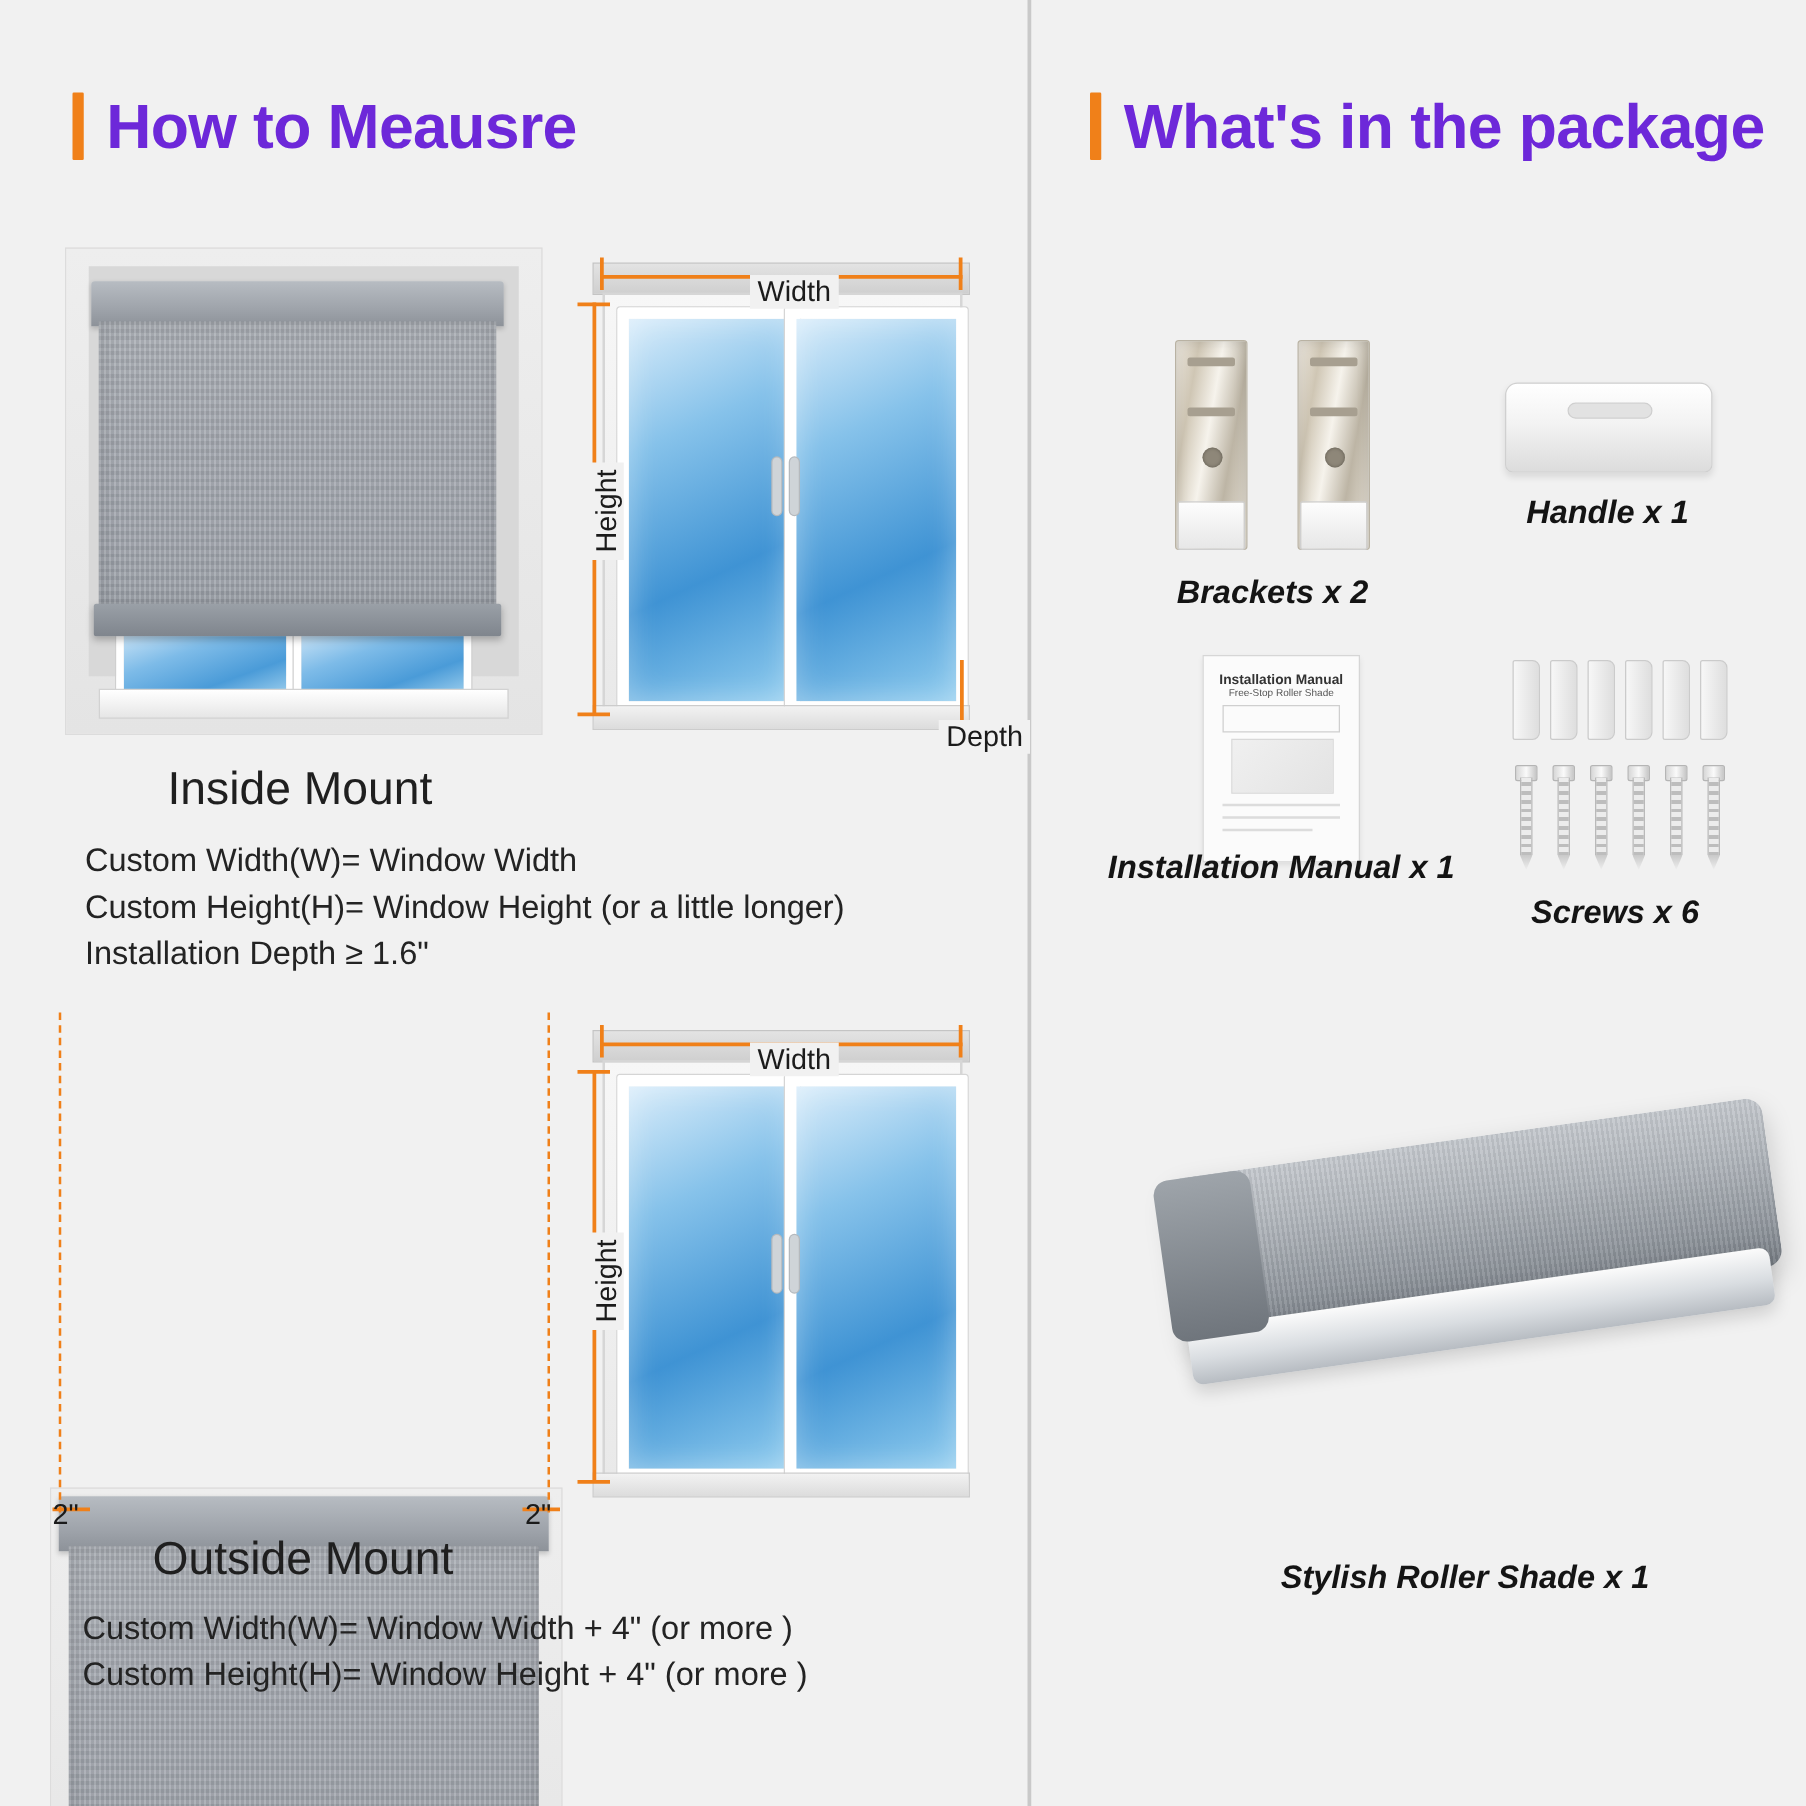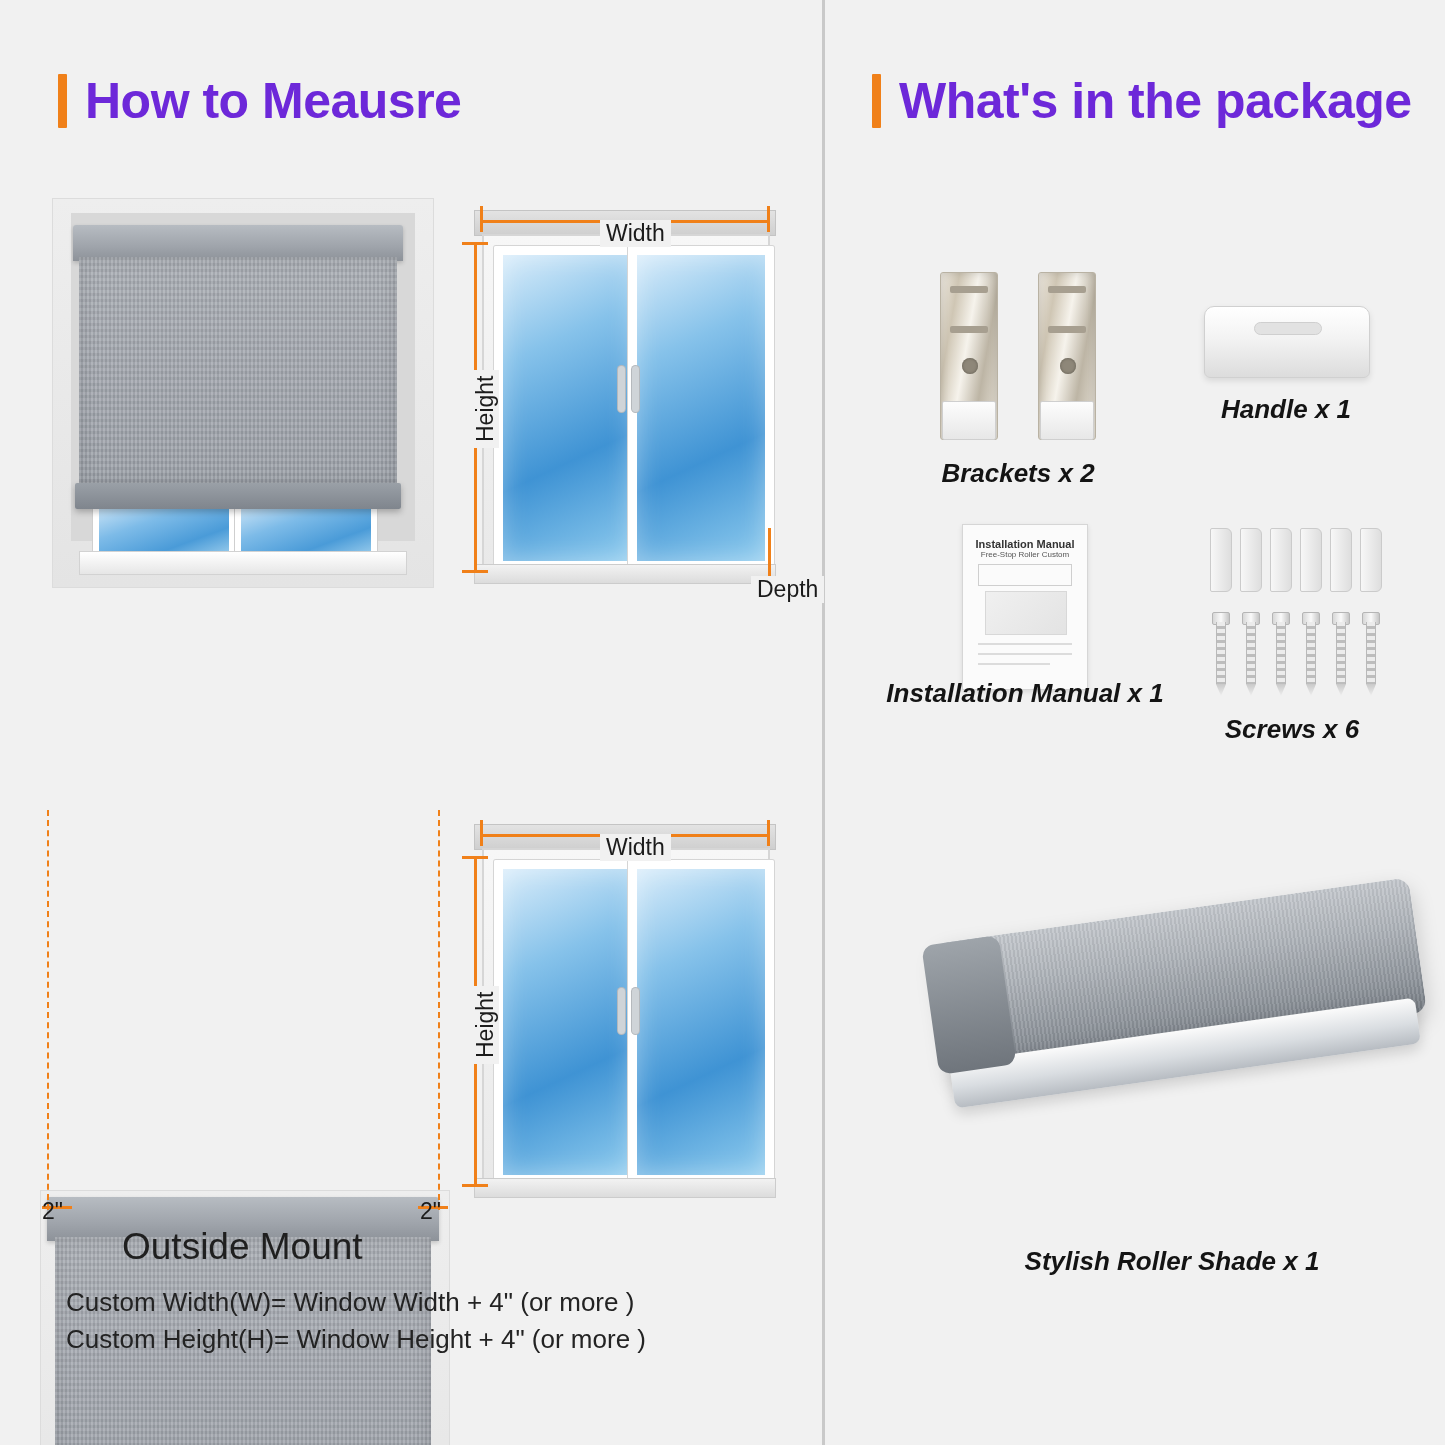--- a/index.html
+++ b/index.html
@@ -184,21 +184,27 @@
 
     <div class="mk mk-v" style="left:22px;top:44px;height:330px;"></div>
     <div class="mk mk-h" style="left:10px;top:44px;width:26px;"></div>
     <div class="mk mk-h" style="left:10px;top:372px;width:26px;"></div>
     <div class="lbl lbl-rot" style="left:20px;top:250px;background:#f1f1f1;padding:0 6px;">Height</div>
 
     <div class="mk mk-v" style="left:316px;top:330px;height:48px;"></div>
     <div class="lbl" style="left:272px;top:378px;background:#f1f1f1;padding:0 6px;margin-left:27px;">Depth</div>
   </div>
 
-
+  <div class="capt" style="left:134px;top:610px;">Inside Mount</div>
+
+  <div class="bullets" style="left:68px;top:670px;width:700px;">
+    <div>Custom Width(W)= Window Width</div>
+    <div>Custom Height(H)= Window Height (or a little longer)</div>
+    <div>Installation Depth ≥ 1.6"</div>
+  </div>
 
   <div class="panel shade-img" style="left:40px;top:800px;width:408px;height:420px;">
     <div class="wall"></div>
 
     <div class="valance" style="left:6px;top:6px;width:392px;height:44px;"></div>
     <div class="fabric" style="left:14px;top:46px;width:376px;height:296px;"></div>
 
   </div>
 
   <div class="dash-v" style="left:47px;top:810px;height:400px;"></div>
@@ -257,21 +263,21 @@
   <div class="pkg-label" style="left:896px;top:458px;width:244px;">Brackets x 2</div>
 
   <div class="handleitem" style="left:1204px;top:306px;width:166px;height:72px;">
     <div class="hbody"></div>
     <div class="grip"></div>
   </div>
   <div class="pkg-label" style="left:1166px;top:394px;width:240px;">Handle x 1</div>
 
   <div class="manual" style="left:962px;top:524px;width:124px;height:164px;">
     <div class="mtitle">Installation Manual</div>
-    <div class="msub">Free-Stop Roller Custom</div>
+    <div class="msub">Free-Stop Roller Shade</div>
     <div class="mbox"></div>
     <div class="mfig"></div>
     <div class="mline" style="right:12%;top:72%;"></div>
     <div class="mline" style="right:12%;top:78%;"></div>
     <div class="mline" style="right:30%;top:84%;"></div>
   </div>
   <div class="pkg-label" style="left:886px;top:678px;width:278px;">Installation Manual x 1</div>
 
   <div>
     <div class="anchor" style="left:1210px;top:528px;width:20px;height:62px;"></div>

